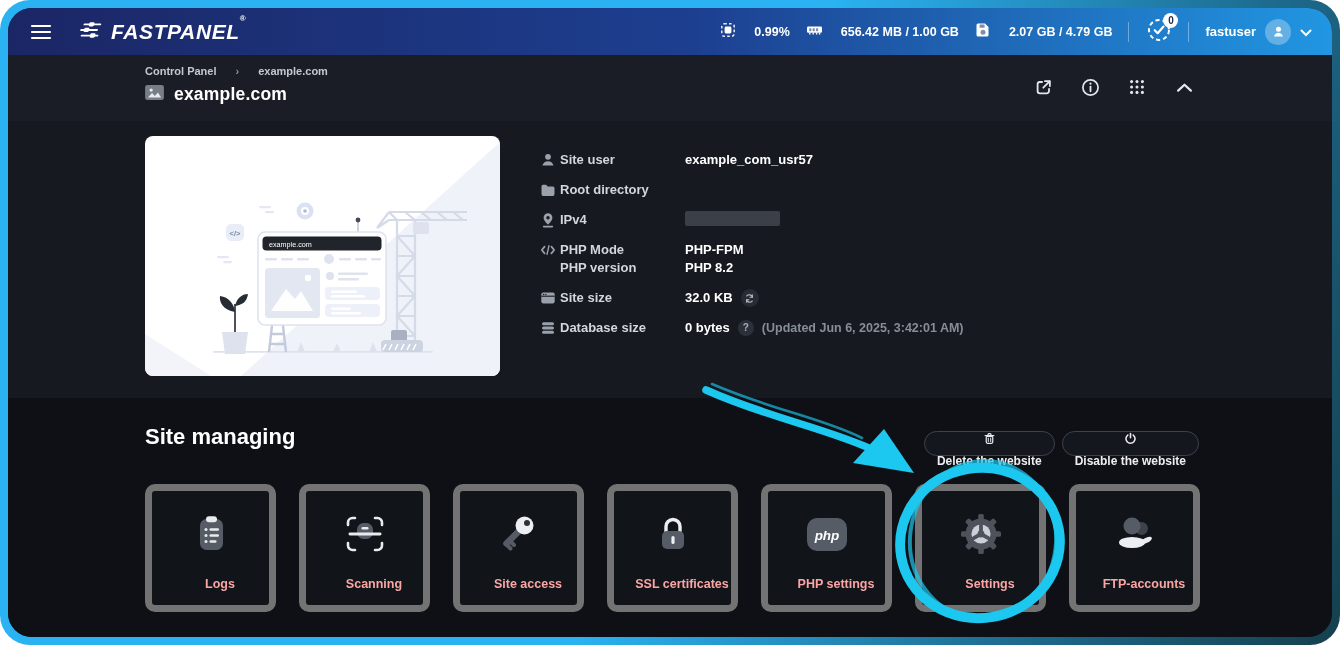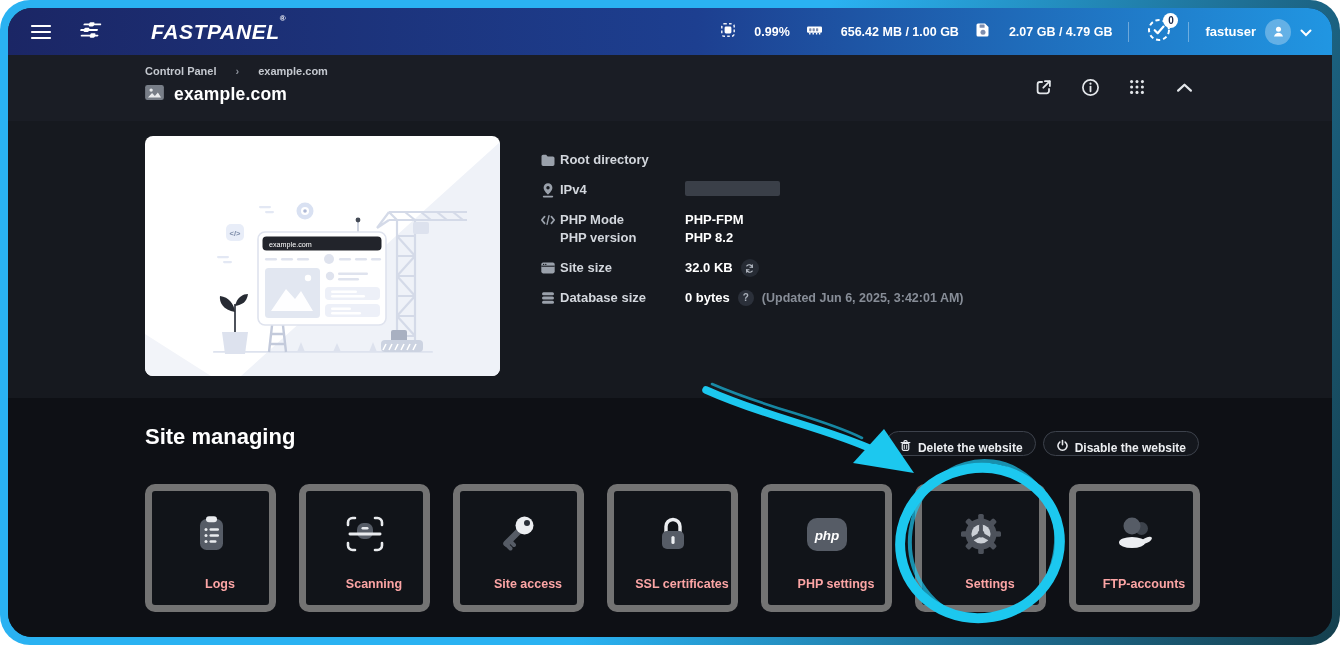--- a/index.html
+++ b/index.html
@@ -9,21 +9,21 @@
   
   .frame { position:absolute; inset:0; border-radius:30px;
     background:linear-gradient(112deg,#2ab2f2 0%,#2ab2f2 52%,#1d6a8d 80%,#153f4d 100%); }
   .app { position:absolute; inset:8px; border-radius:24px; overflow:hidden; background:#16191f; }
 
   
   .topbar { position:relative; height:47px; display:flex; align-items:center; padding:0 20px;
     background:linear-gradient(90deg,#1b2665 0%,#1d3f90 52%,#2196e2 100%); }
   .hamburger { width:26px; height:26px; display:flex; align-items:center; justify-content:center; cursor:pointer; margin-right:22px; }
   .logo { display:flex; align-items:center; gap:7px; color:#fff; }
-  .logo-text { font-style:italic; font-weight:800; font-size:21px; letter-spacing:.6px;margin-left:40px; }
+  .logo-text { font-style:italic; font-weight:800; font-size:21px; letter-spacing:.6px; }
   .logo-reg { font-size:8px; vertical-align:top; position:relative; top:-6px; font-style:normal; }
   .topbar-right { margin-left:auto; display:flex; align-items:center; gap:16px; }
   .stat { display:flex; align-items:center; gap:18px; color:#fff; font-size:12.5px; font-weight:700; }
   .tsep { width:1px; height:20px; background:rgba(255,255,255,.35); }
   .tasks { position:relative; width:27px; height:27px; display:flex; align-items:center; justify-content:center; cursor:pointer; }
   .tasks-badge { position:absolute; top:-5px; right:-6px; min-width:15px; height:15px; line-height:15px; padding:0 3px;
     background:#fff; color:#1d2b4e; font-size:10px; font-weight:700; border-radius:8px; text-align:center; }
   .userbox { display:flex; align-items:center; gap:9px; cursor:pointer; }
   .username { color:#fff; font-size:13px; font-weight:600; }
   .avatar { width:26px; height:26px; border-radius:50%; background:rgba(255,255,255,.30); display:flex; align-items:center; justify-content:center; }
@@ -51,22 +51,22 @@
   .redacted { width:95px; height:15px; background:#3a3f48; border-radius:2px; }
   .chip { width:18px; height:18px; border-radius:50%; background:#262b34; display:flex; align-items:center; justify-content:center; cursor:pointer; }
   .helpchip { width:16px; height:16px; border-radius:50%; background:#2b303a; color:#aab0ba; font-size:10px; font-weight:700;
     display:flex; align-items:center; justify-content:center; cursor:pointer; }
   .note { color:#878d97; font-size:12.5px; font-weight:600; }
 
   
   .managing { position:relative; height:239px; background:#0e1015; }
   .sec-title { position:absolute; left:137px; top:26px; color:#fff; font-size:22px; font-weight:700; }
   .actions { position:absolute; right:133px; top:33px; display:flex; gap:7px; }
-  .pillbtn { height:25px; display:flex; align-items:flex-end; gap:6px; padding:0 12px; border-radius:13px;
-    background:#14171d; border:1px solid #3d424c; color:#eceef1; font-size:12px; font-weight:700; cursor:pointer; }
+  .pillbtn { height:25px; display:flex; align-items:center; gap:6px; padding:0 12px; border-radius:13px;
+    background:#14171d; border:1px solid #3d424c; color:#eceef1; font-size:12px; font-weight:700; cursor:pointer;flex-direction:column; }
   .cards { position:absolute; left:137px; top:86px; display:flex; gap:23px; }
   .card { width:131px; height:128px; background:#111419; border:7px solid #737373; border-radius:10px;
     display:flex; flex-direction:column; align-items:center; cursor:pointer; }
   .card-icon { height:86px; display:flex; align-items:center; justify-content:center; }
   .card-label { color:#fca5a5; font-size:12.5px; font-weight:600;padding-left:19px; }
 
   
   .annotation { position:absolute; inset:0; pointer-events:none; }
 </style>
 </head>
@@ -285,20 +285,28 @@
               <rect x="186" y="159" width="34" height="2.4" rx="1.2" fill="#fff"></rect>
             <rect x="180" y="168" width="55" height="13" rx="4" fill="#edf0f8"></rect>
             <rect x="186" y="171.5" width="20" height="2.4" rx="1.2" fill="#fff"></rect>
               <rect x="186" y="176" width="30" height="2.4" rx="1.2" fill="#fff"></rect>
           </svg>
         </div>
 
         <div class="info-rows">
           <div class="irow">
             <span class="ric"><svg width="16" height="16" viewBox="0 0 16 16" fill="currentColor">
+                  <circle cx="8" cy="4.8" r="2.9"></circle>
+                  <path d="M2.4 13.6c.9-3 2.9-4.4 5.6-4.4s4.7 1.4 5.6 4.4z"></path>
+                </svg></span>
+            <span class="rlabel">Site user</span>
+            <span class="rvalue">example_com_usr57</span>
+          </div>
+          <div class="irow">
+            <span class="ric"><svg width="16" height="16" viewBox="0 0 16 16" fill="currentColor">
                   <path d="M1.5 4.3A1.6 1.6 0 0 1 3.1 2.7h3l1.6 1.8h5.2a1.6 1.6 0 0 1 1.6 1.6v6.2a1.7 1.7 0 0 1-1.7 1.7H3.2a1.7 1.7 0 0 1-1.7-1.7z"></path>
                 </svg></span>
             <span class="rlabel">Root directory</span>
           </div>
           <div class="irow">
             <span class="ric"><svg width="16" height="16" viewBox="0 0 16 16">
                   <path d="M8 1.3a4.4 4.4 0 0 0-4.4 4.4C3.6 8.9 8 12.6 8 12.6s4.4-3.7 4.4-6.9A4.4 4.4 0 0 0 8 1.3z" fill="currentColor"></path>
                   <circle cx="8" cy="5.7" r="1.7" fill="#16191f"></circle>
                   <path d="M3.6 14.6h8.8" stroke="currentColor" stroke-width="1.6" stroke-linecap="round"></path>
                 </svg></span>

